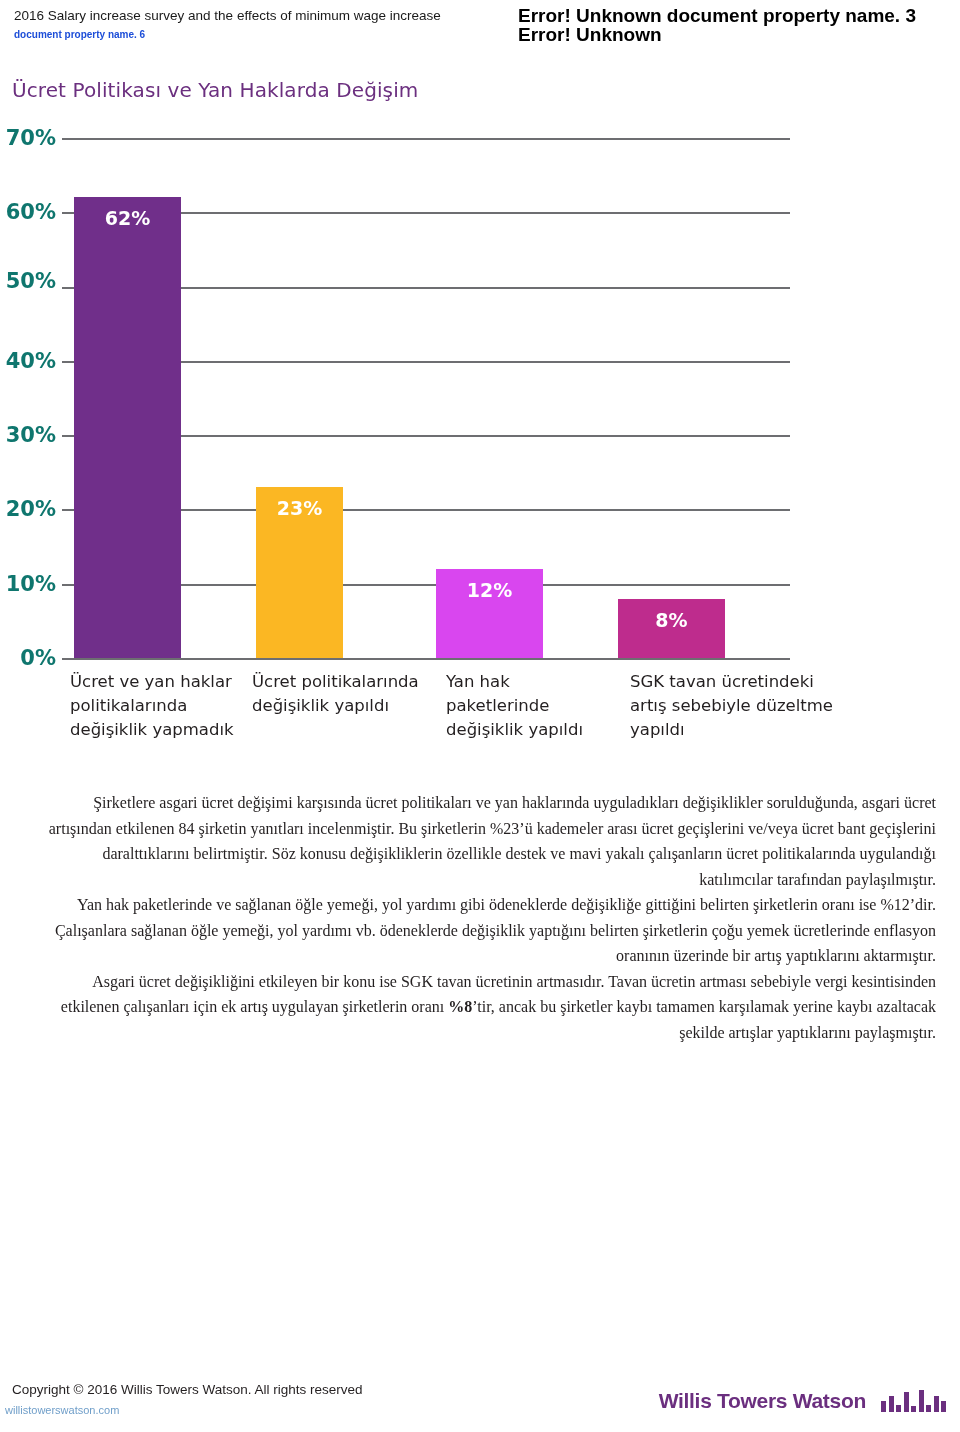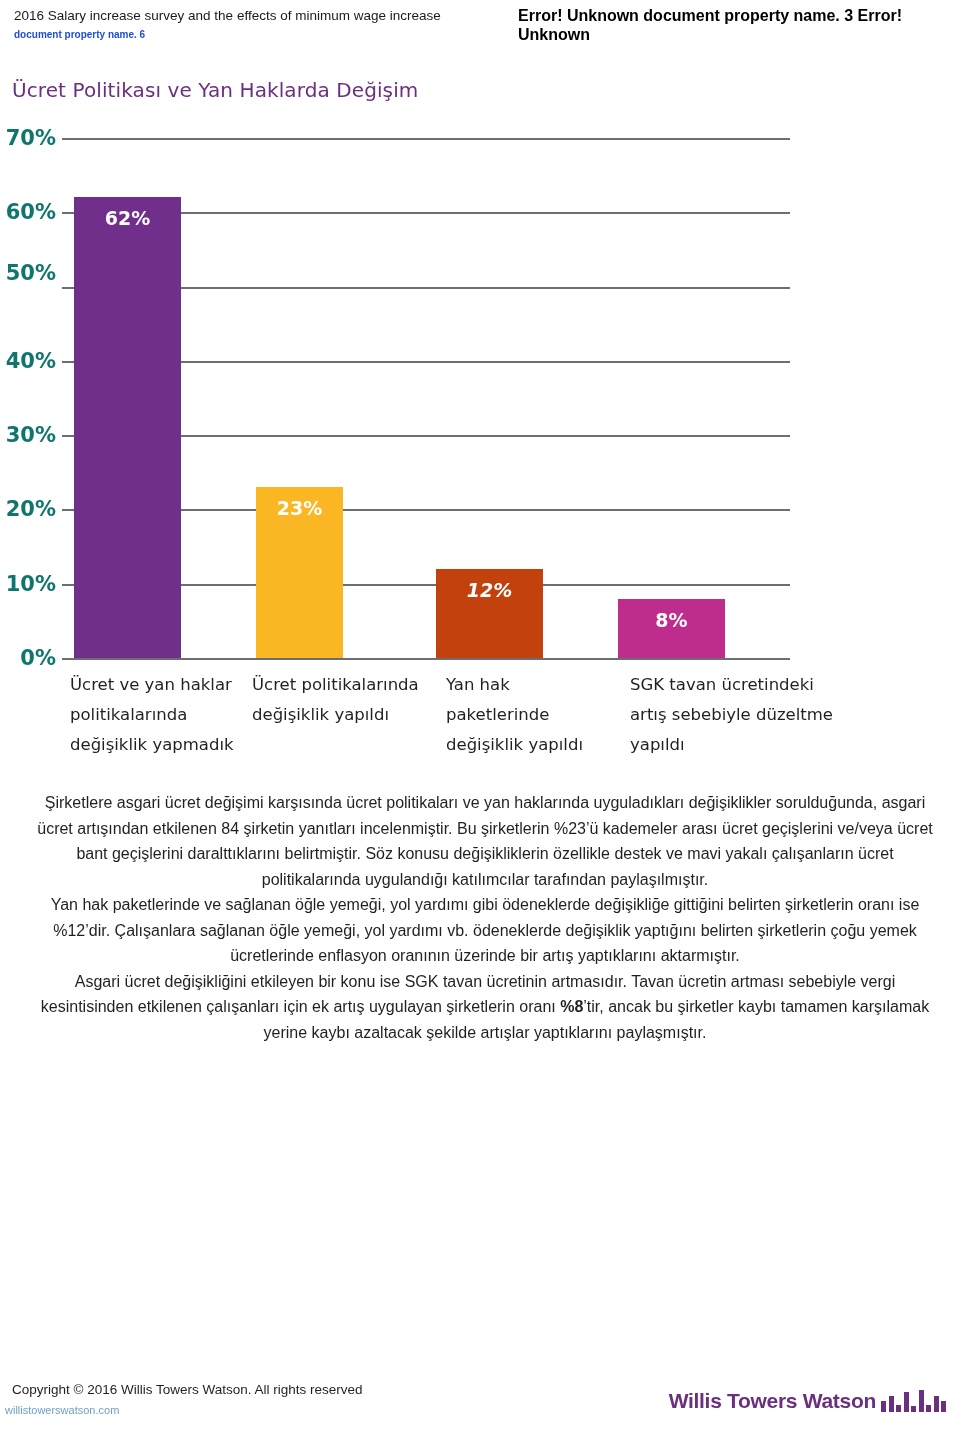--- a/index.html
+++ b/index.html
@@ -34,21 +34,21 @@
     justify-content: flex-start;
   }
   .header-left {
     font-size: 13.5px;
     line-height: 19px;
     color: #1a1a1a;
     width: 500px;
     flex: 0 0 500px;
   }
   .header-right {
-    font-size: 16px;
+    font-size: 19px;
     line-height: 19px;
     font-weight: bold;
     color: #000000;
     flex: 1 1 auto;
     padding-left: 4px;
   }
   .header-left-second {
     position: absolute;
     left: 14px;
     top: 25px;
@@ -135,36 +135,36 @@
     position: absolute;
     left: 62px;
     top: 552px;
     width: 760px;
     height: 110px;
   }
   .cat-label {
     position: absolute;
     top: 0;
     font-size: 16.5px;
-    line-height: 30px;
+    line-height: 24px;
     color: #231f20;
     font-family: "DejaVu Sans", sans-serif;
   }
 
   
   .body-copy {
     position: absolute;
     left: 34px;
     top: 790px;
     width: 902px;
     font-size: 16px;
     line-height: 25.5px;
     color: #231f20;
-    font-family: Liberation Sans, sans-serif;
-    text-align: center;
+    font-family: Liberation Serif, serif;
+    text-align: right;
   }
   .body-copy p {
     margin: 0 0 0 0;
   }
   .body-copy b { font-weight: bold; }
 
   
   .footer {
     position: absolute;
     left: 0;
@@ -188,21 +188,21 @@
     line-height: 20px;
     color: #6f9ec9;
     text-decoration: none;
   }
   .footer-logo {
     position: absolute;
     right: 14px;
     top: 38px;
     display: flex;
     align-items: flex-end;
-    gap: 5px;
+    gap: 15px;
   }
   .logo-text {
     font-size: 21px;
     font-weight: bold;
     color: #6b2f7f;
     letter-spacing: -0.3px;
     font-family: "Liberation Sans", sans-serif;
     line-height: 22px;
   }
   .logo-mark {
@@ -232,21 +232,21 @@
 
   <div class="chart-title">Ücret Politikası ve Yan Haklarda Değişim</div>
 
   <div class="chart-wrap">
     <div class="ytick-holder" id="yticks">
         <div class="ytick-label" style="top: 520px;">0%</div>
         <div class="ytick-label" style="top: 445.714px;">10%</div>
         <div class="ytick-label" style="top: 371.429px; text-align: center;">20%</div>
         <div class="ytick-label" style="top: 297.143px;">30%</div>
         <div class="ytick-label" style="top: 222.857px;">40%</div>
-        <div class="ytick-label" style="top: 135px;">50%</div>
+        <div class="ytick-label" style="top: 143px;">50%</div>
         <div class="ytick-label" style="top: 74.2857px;">60%</div>
         <div class="ytick-label" style="top: 0px;">70%</div>
       </div>
     <div class="plot">
       <div id="gridlines">
           <div class="gridline" style="top: 520px;"></div>
           <div class="gridline" style="top: 445.714px;"></div>
           <div class="gridline" style="top: 371.429px;"></div>
           <div class="gridline" style="top: 297.143px;"></div>
           <div class="gridline" style="top: 222.857px;"></div>
@@ -254,21 +254,21 @@
           <div class="gridline" style="top: 74.2857px;"></div>
           <div class="gridline" style="top: 0px;"></div>
         </div>
       <div class="bars" id="bars">
           <div class="bar" style="left: 12px; width: 107px; height: 460.571px; background: rgb(112, 47, 138);">
             <div class="bar-value">62%</div>
           </div>
           <div class="bar" style="left: 194px; width: 87px; height: 170.857px; background: rgb(251, 183, 35);">
             <div class="bar-value">23%</div>
           </div>
-          <div class="bar" style="left: 374px; width: 107px; height: 89.1429px; background: #c2410c; font-style: italic;">
+          <div class="bar" style="left: 374px; width: 107px; height: 89.1429px; background: #d946ef;">
             <div class="bar-value">12%</div>
           </div>
           <div class="bar" style="left: 556px; width: 107px; height: 59.4286px; background: rgb(190, 44, 141);">
             <div class="bar-value">8%</div>
           </div>
         </div>
     </div>
     <div class="cat-labels" id="catlabels">
         <div class="cat-label" style="left: 8px; width: 175px;">Ücret ve yan haklar politikalarında değişiklik yapmadık</div>
         <div class="cat-label" style="left: 384px; width: 165px;">Yan hak paketlerinde değişiklik yapıldı</div>

